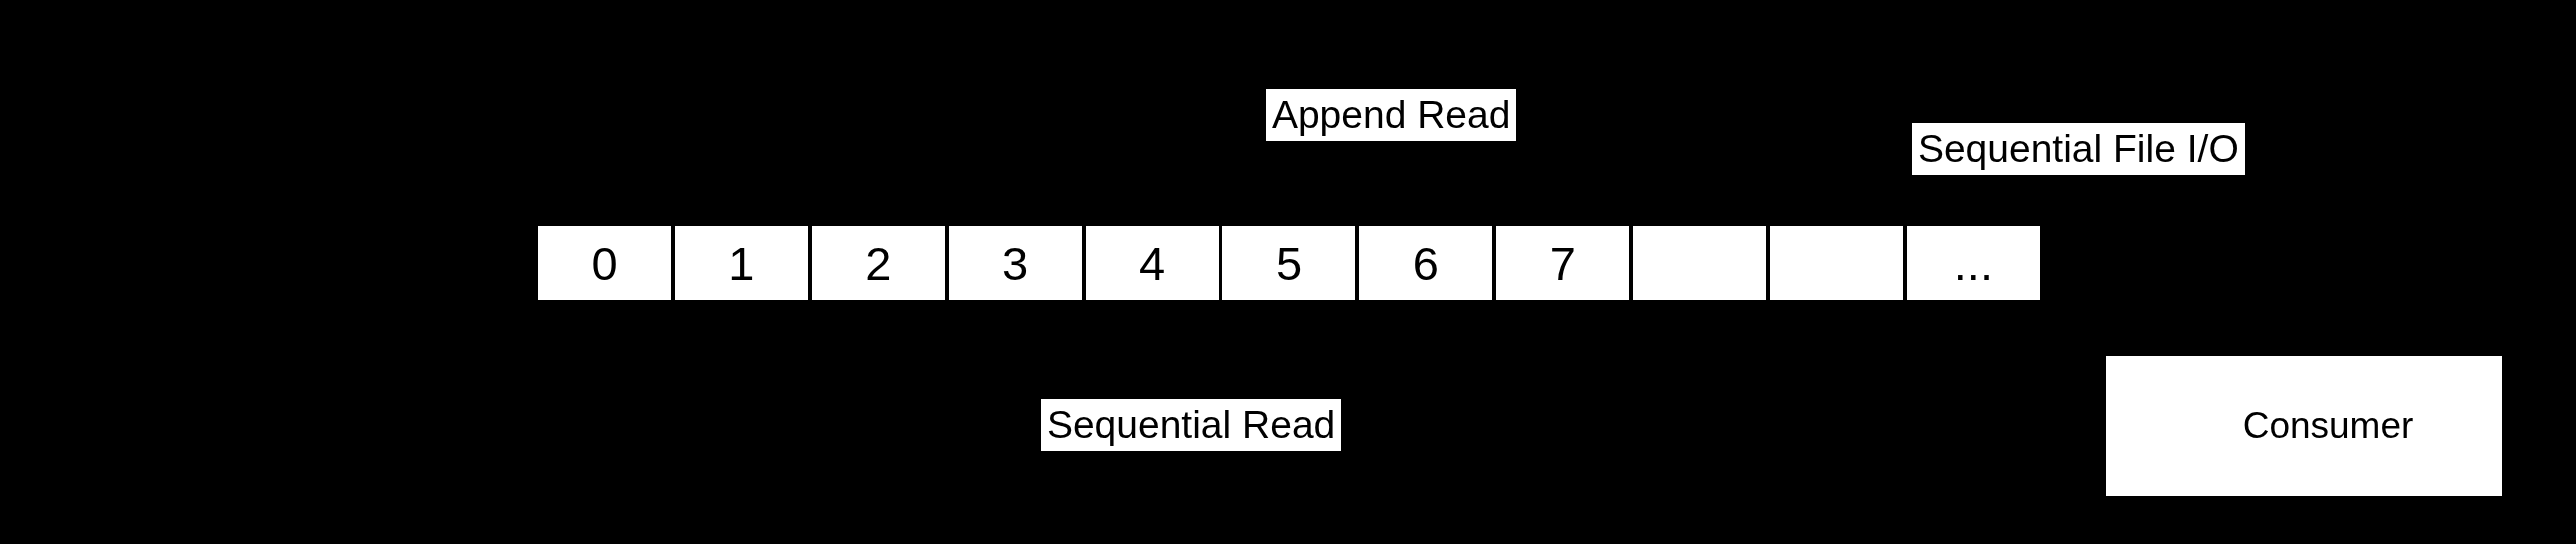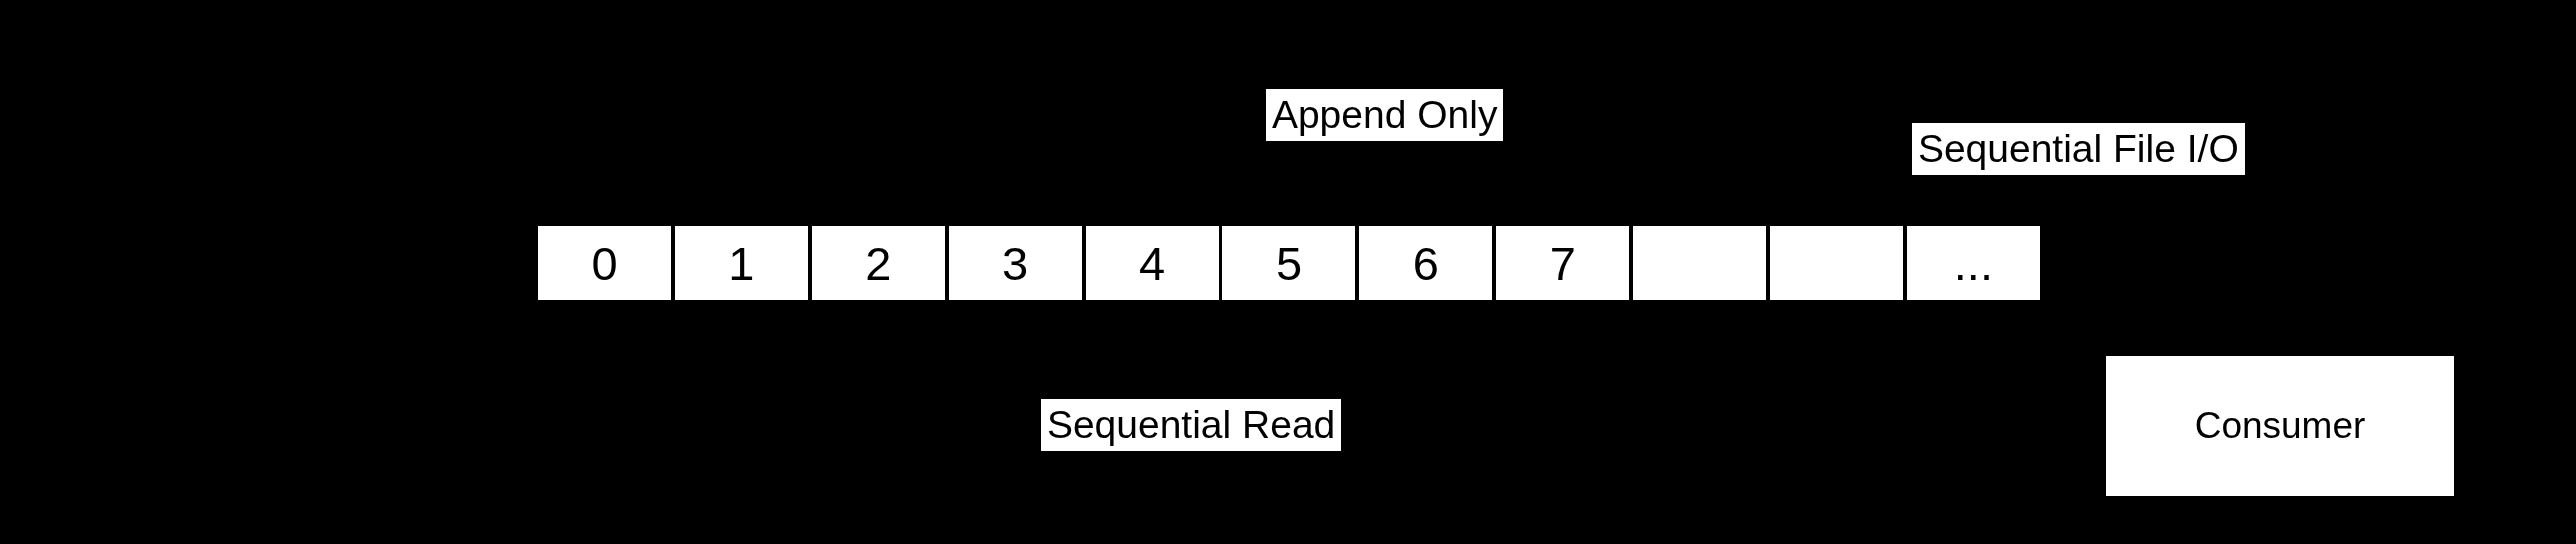--- a/index.html
+++ b/index.html
@@ -18,21 +18,21 @@
   .node-box {
     position: absolute;
     background: var(--box-bg, #ffffff);
     color: var(--ink, #000000);
     display: flex;
     align-items: center;
     justify-content: center;
     font-size: 37px;
   }
   .producer-box { left: 121px; top: 42px;  width: 348px; height: 142px; }
-  .consumer-box { left: 2106px; top: 356px; width: 348px; height: 140px; }
+  .consumer-box { left: 2106px; top: 356px; width: 348px; height: 140px; padding-left: 48px; }
   .edge-label {
     position: absolute;
     background: var(--box-bg, #ffffff);
     color: var(--ink, #000000);
     font-size: 39px;
     line-height: 52px;
     padding: 0 5.9px;
     white-space: nowrap;
   }
   .label-append-only        { left: 1266px; top: 89px; }
@@ -55,21 +55,21 @@
     justify-content: center;
     font-size: 47px;
   }
 </style>
 </head>
 <body>
 
 <div class="stage" style="--bg: #000000; --box-bg: #ffffff; --ink: #000000;">
 
 
-  <div class="edge-label label-append-only">Append Only</div>
+  <div class="edge-label label-append-only">Append Read</div>
 
   <div class="edge-label label-sequential-file-io">Sequential File I/O</div>
 
   <div class="log-row">
       <div class="cell">0</div>
       <div class="cell">1</div>
       <div class="cell">2</div>
       <div class="cell">3</div>
       <div class="cell">4</div>
       <div class="cell">5</div>

